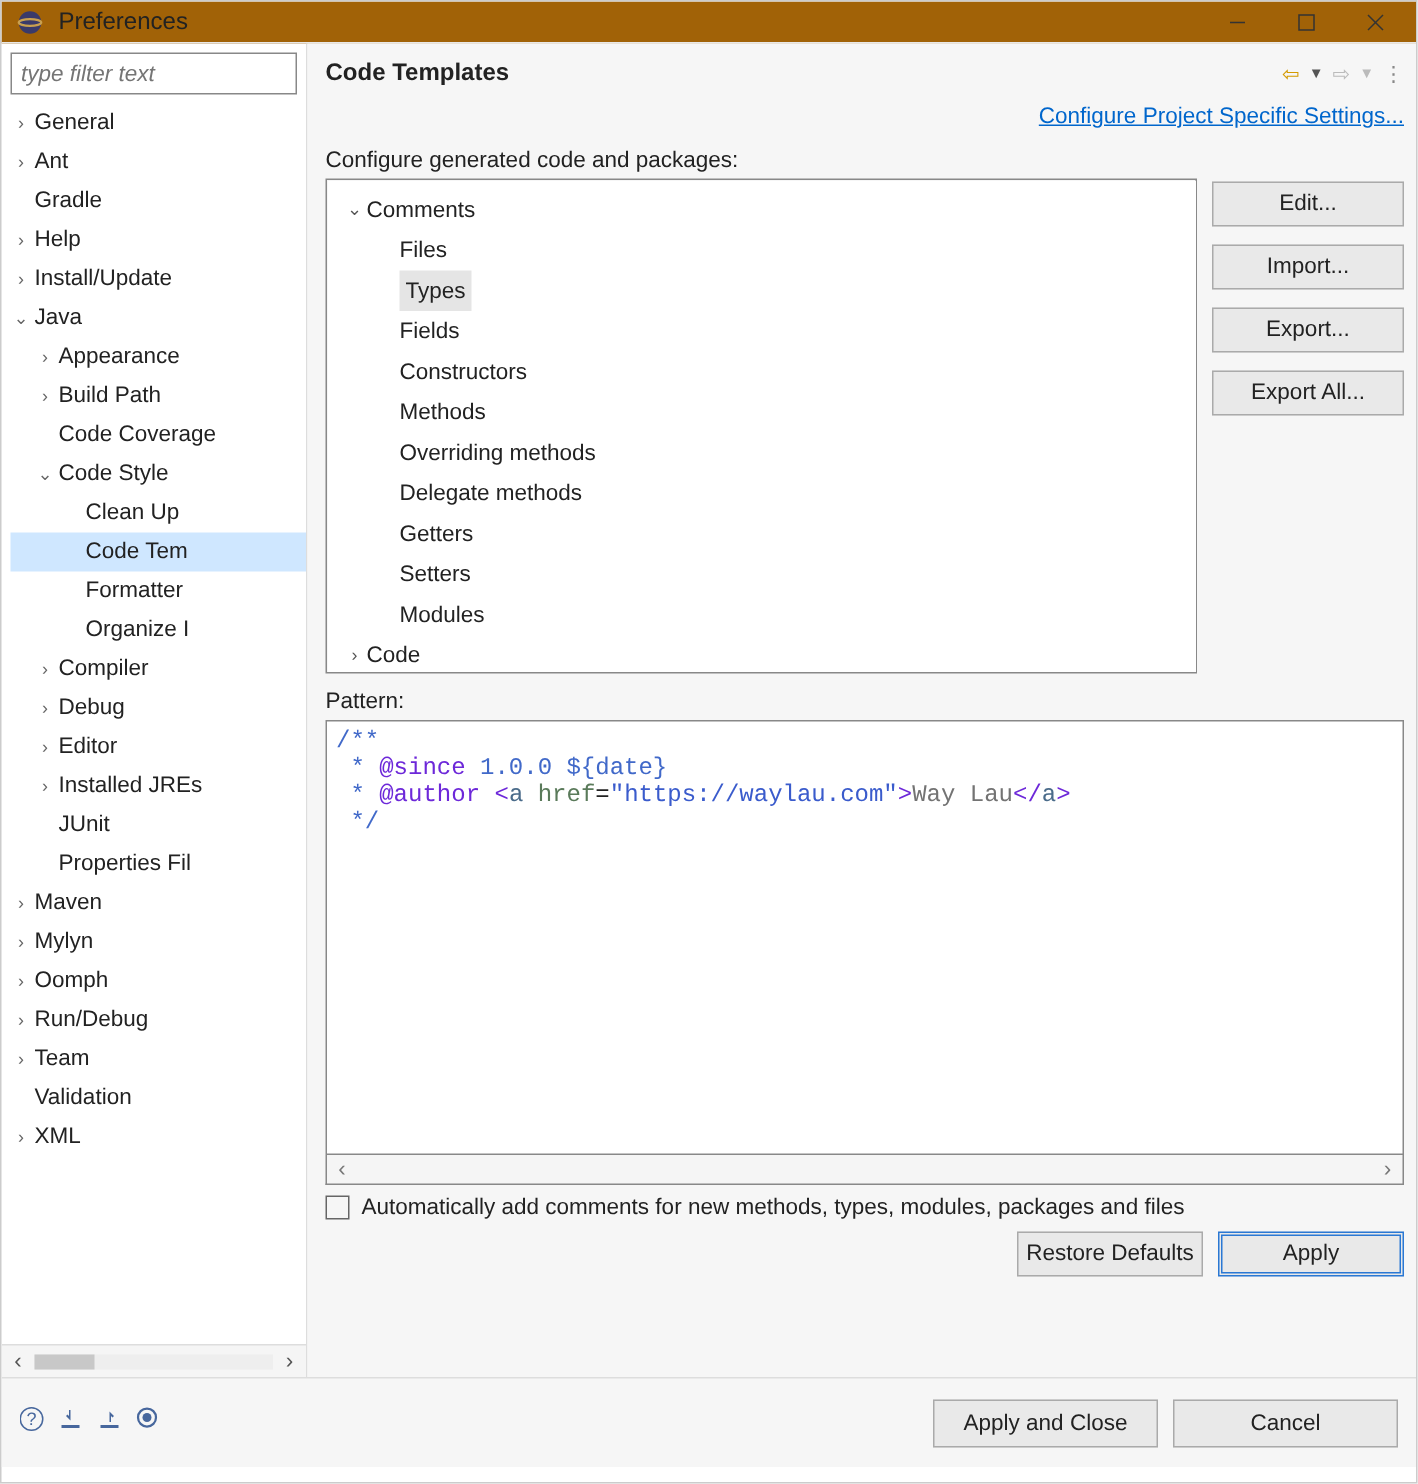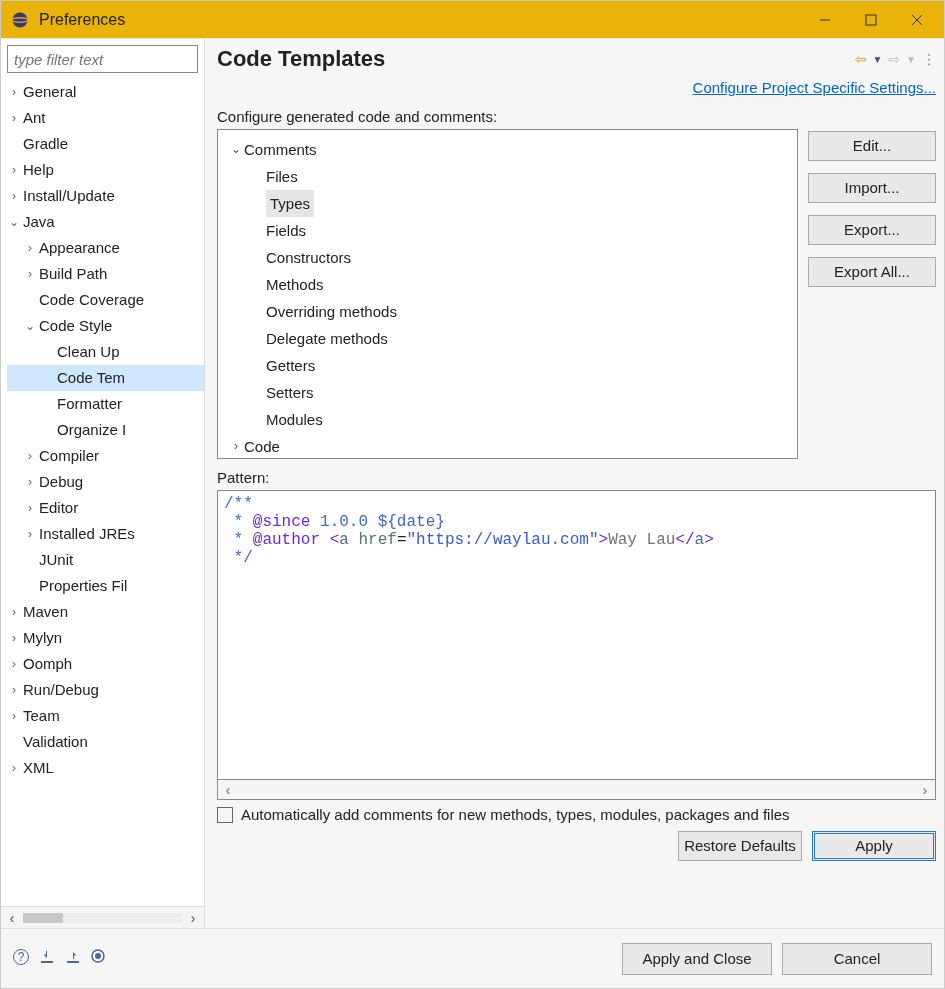--- a/index.html
+++ b/index.html
@@ -9,26 +9,26 @@
     font-size: 15px;
     background: #fff;
     color: #222;
     width: 945px;
     height: 989px;
     overflow: hidden;
     border: 1px solid #ccc;
   }
   
   .titlebar {
-    height: 38px;
+    height: 28px;
     display: flex;
     align-items: center;
     padding: 0 4px 0 10px;
     border-bottom: 1px solid #e8e8e8;
-    background: #eab308;
+    background: #a16207;
   }
   .titlebar .eclipse-icon {
     width: 18px; height: 18px;
     margin-right: 10px;
   }
   .titlebar .title {
     flex: 1;
     font-size: 16px;
   }
   .winbtn {
@@ -111,21 +111,21 @@
     background: #f6f6f6;
   }
   .header-row {
     display: flex;
     align-items: center;
     justify-content: space-between;
     height: 40px;
   }
   .page-title {
     font-weight: 600;
-    font-size: 22px;
+    font-size: 16px;
   }
   .toolbar-icons {
     display: flex; gap: 6px; align-items: center;
   }
   .toolbar-icons span { color: #aa8800; font-size: 14px; }
   .link-row {
     text-align: right;
     padding-bottom: 8px;
   }
   .link {
@@ -390,21 +390,21 @@
         <span style="color:#d49a00;">⇦</span>
         <span style="color:#555;font-size:10px;">▼</span>
         <span style="color:#bbb;">⇨</span>
         <span style="color:#bbb;font-size:10px;">▼</span>
         <span style="color:#888;">⋮</span>
       </div>
     </div>
     <div class="link-row">
       <span class="link">Configure Project Specific Settings...</span>
     </div>
-    <div class="section-label">Configure generated code and comments:</div>
+    <div class="section-label">Configure generated code and packages:</div>
 
     <div class="tree-and-buttons">
       <div class="tree">
         <div class="trow">
             <span class="texp">⌄</span>
             <span class="tlabel">Comments</span>
           </div>
         <div class="trow ti1">
             <span class="texp blank">·</span>
             <span class="tlabel">Files</span>

